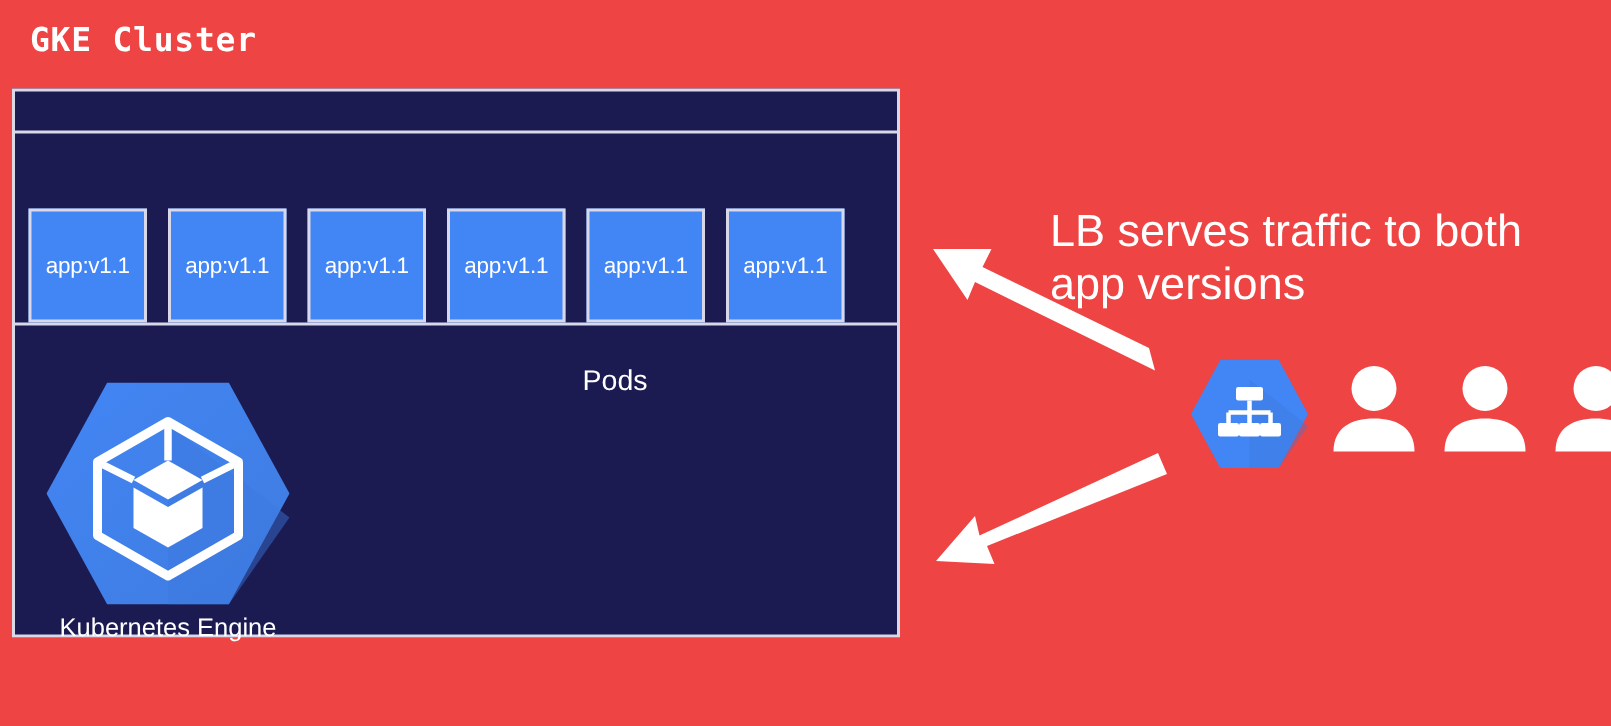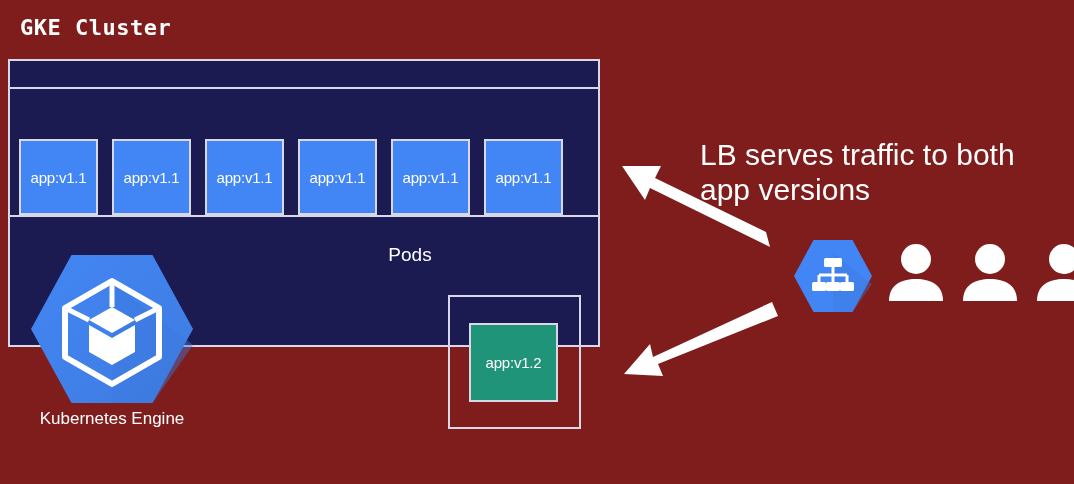--- a/index.html
+++ b/index.html
@@ -5,21 +5,21 @@
 <style>
   html, body {
     margin: 0;
     padding: 0;
     background: #251d5c;
   }
   #canvas {
     position: relative;
     width: 1074px;
     height: 484px;
-    background: #7f1d1d;
+    background: #ef4444;
     overflow: hidden;
     font-family: "Liberation Sans", sans-serif;
     -webkit-font-smoothing: antialiased;
   }
 
   
   #cluster-title {
     position: absolute;
     left: 20px;
     top: 15px;
@@ -30,21 +30,21 @@
     letter-spacing: 0.5px;
     white-space: nowrap;
   }
 
   
   #cluster-box {
     position: absolute;
     left: 8px;
     top: 59px;
     width: 592px;
-    height: 288px;
+    height: 366px;
     background: #1b1b52;
     border: 2px solid #d8d8e8;
     box-sizing: border-box;
   }
   #cluster-top-strip {
     position: absolute;
     left: 0px;
     top: 0px;
     right: 0px;
     height: 28px;
@@ -230,23 +230,20 @@
           <line x1="34" y1="53" x2="58" y2="65"></line>
           <line x1="128" y1="53" x2="104" y2="65"></line>
         </g>
       </svg>
     </div>
     <div id="gke-label">Kubernetes Engine</div>
   </div>
 
   <div id="pods-label">Pods</div>
 
-  <div id="canary-container">
-    <div id="canary-box">app:v1.2</div>
-  </div>
 
   <div id="lb-caption">
     <span>LB serves traffic to both app</span>
     <span>versions</span>
   </div>
 
   <svg id="arrows-svg">
 
     <g>
       <polygon fill="#ffffff" points="766,232 770,247 650,188 645,200 622,166 661,166 655,178"></polygon>

